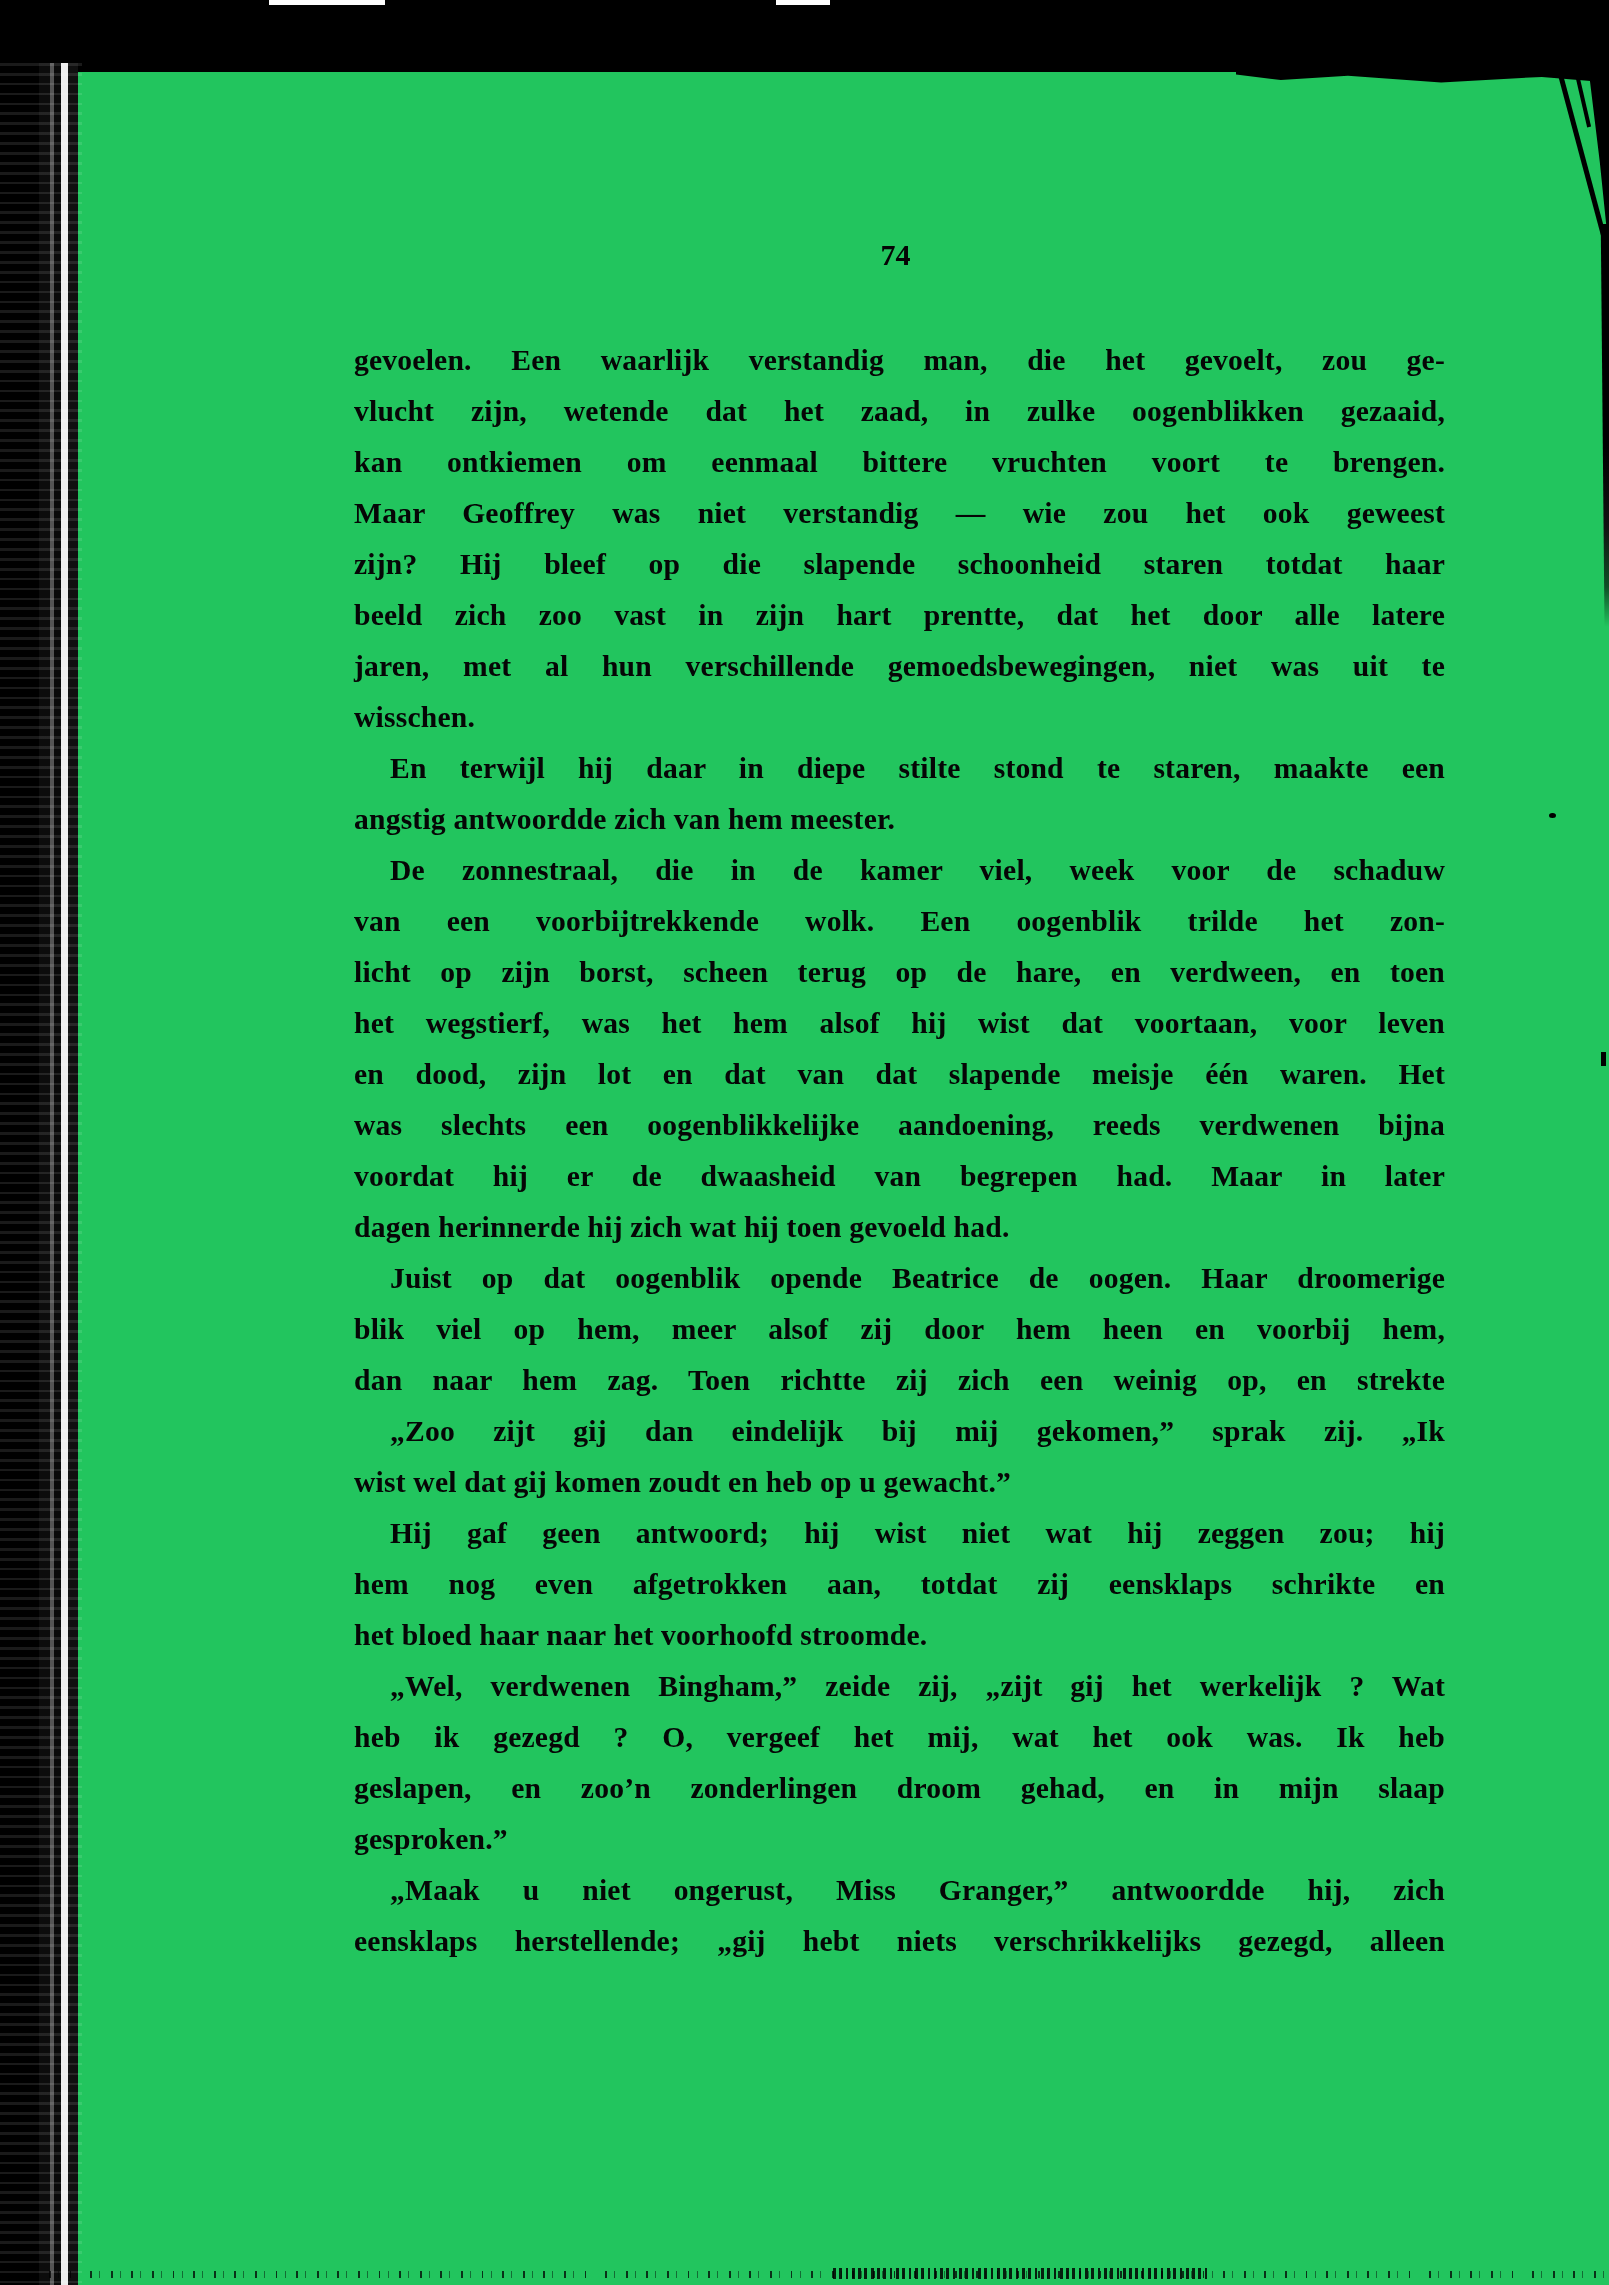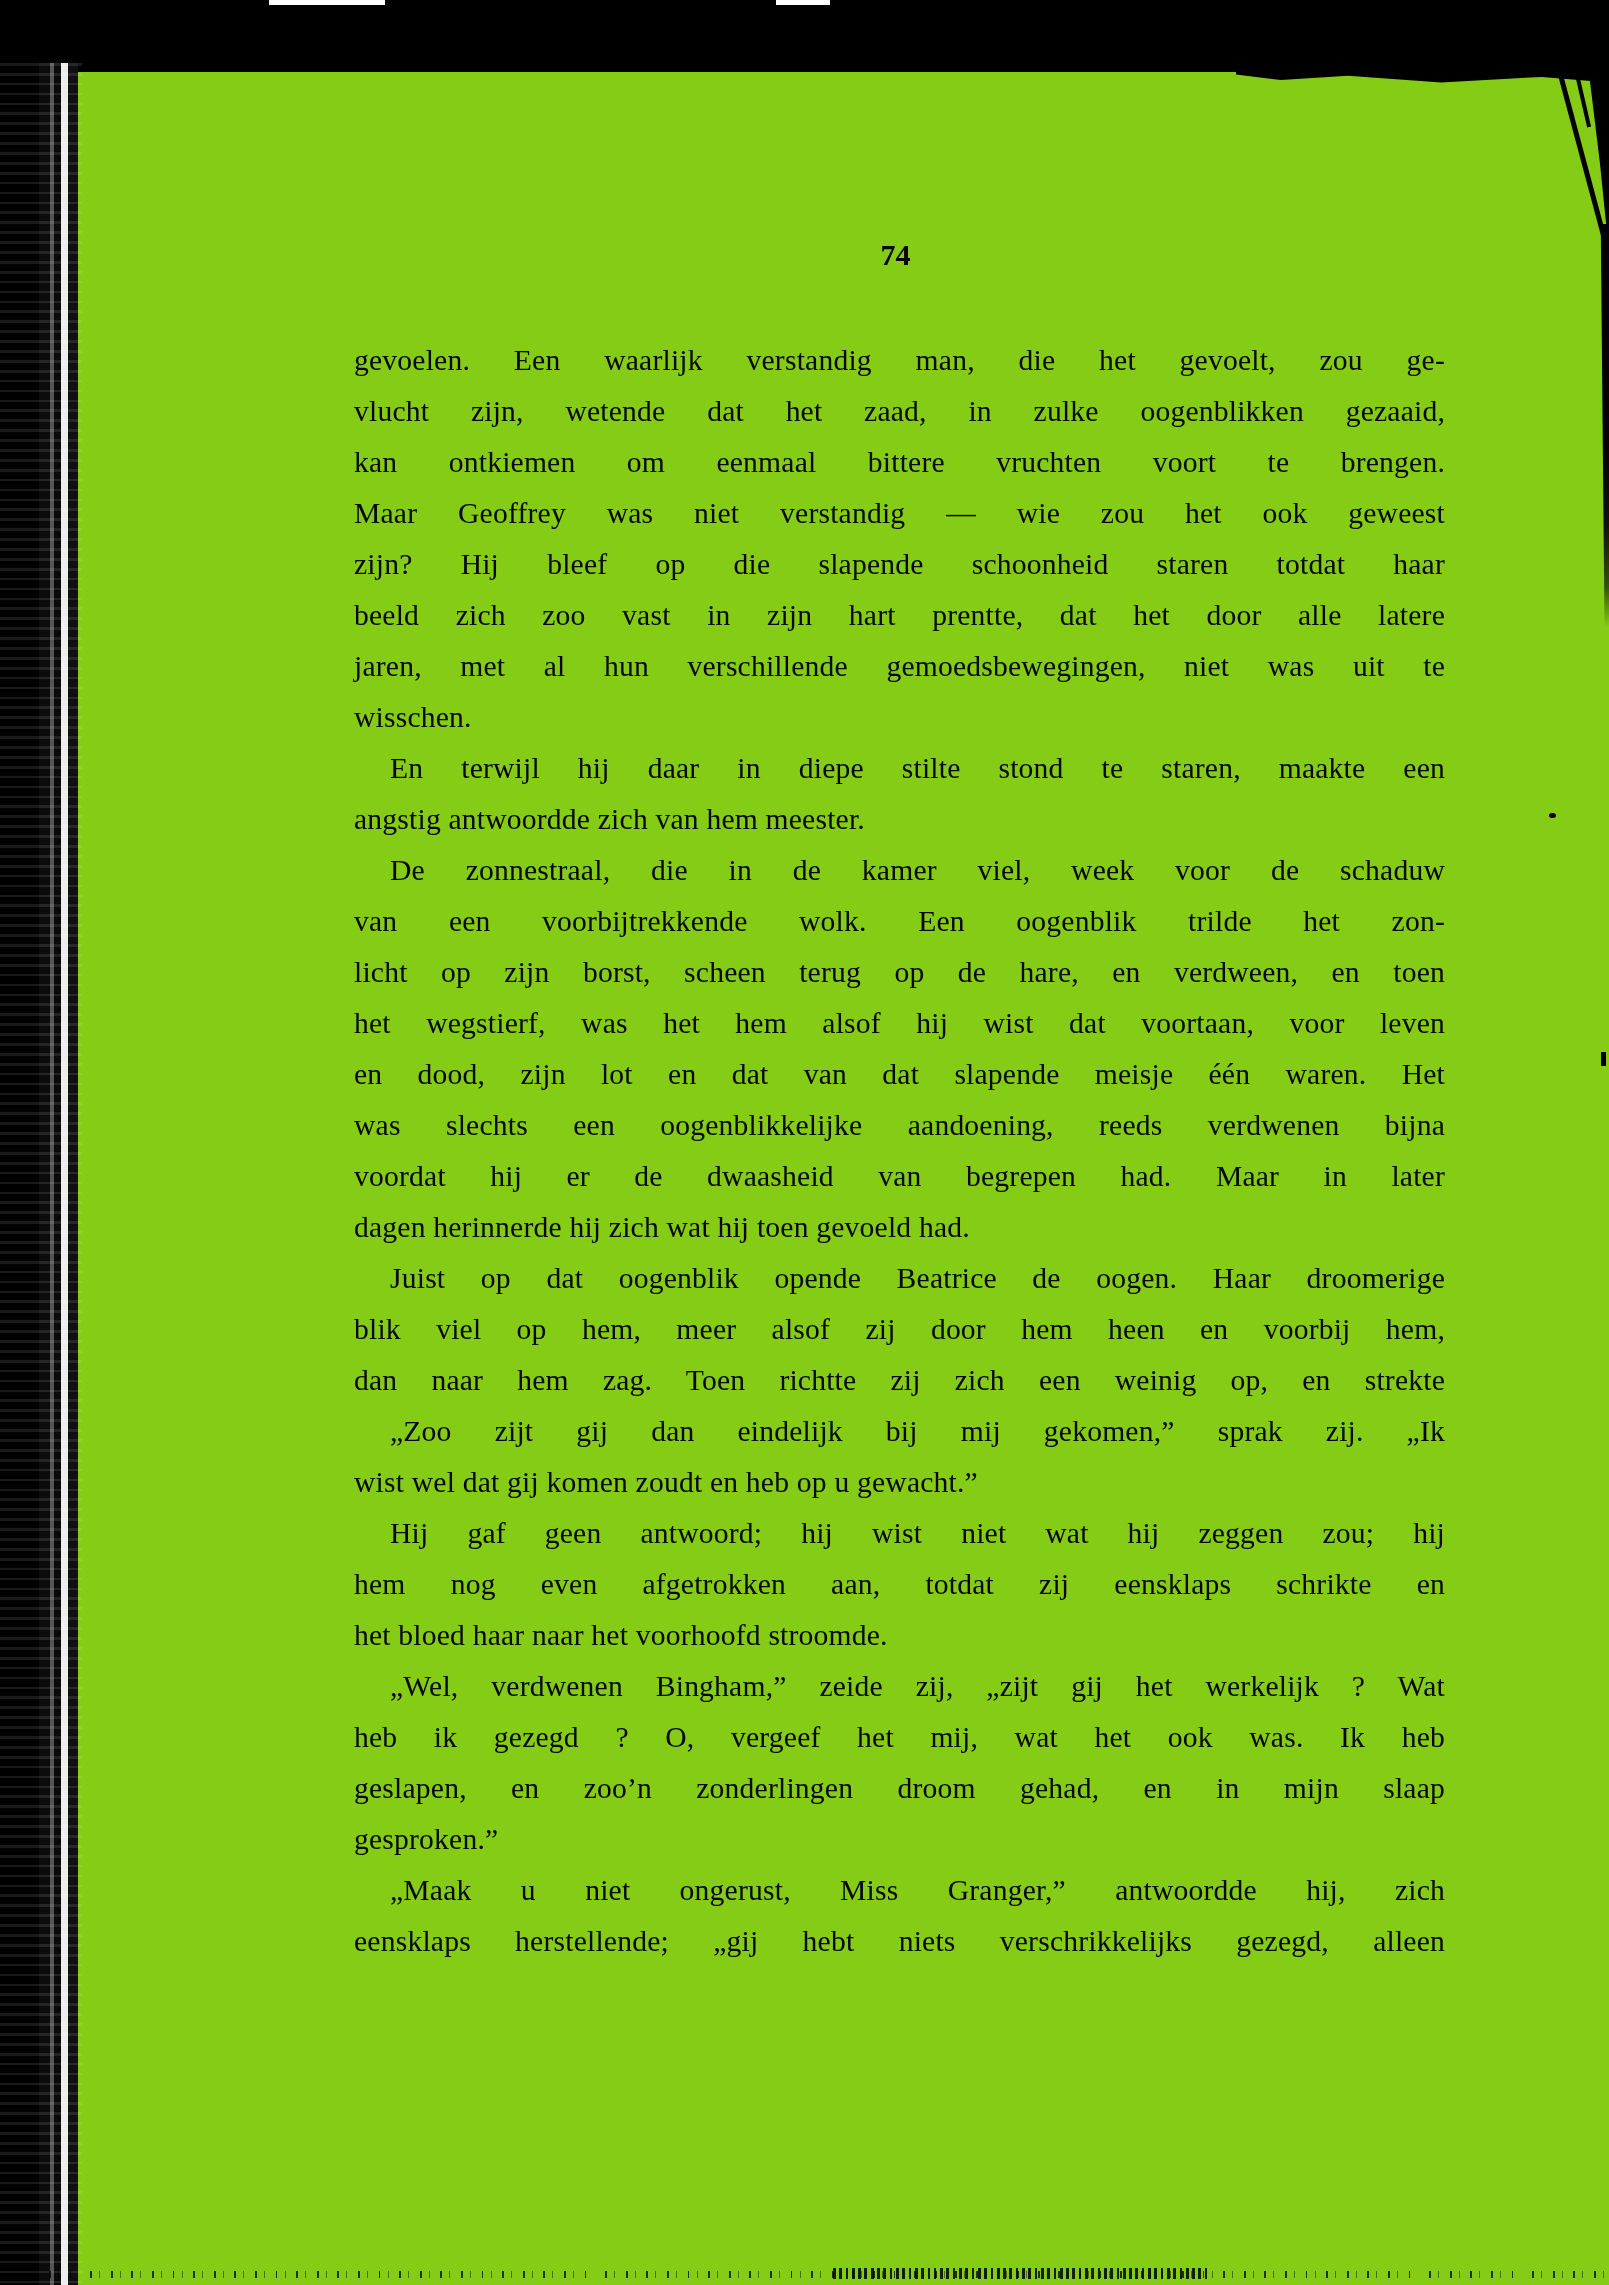--- a/index.html
+++ b/index.html
@@ -1,18 +1,18 @@
 <!DOCTYPE html>
 <html style="font-size:14.3px"><head>
 <meta charset="utf-8">
 <style>
   html,body { margin:0; padding:0; background:#ffffff; }
   .scan {
     position:relative; width:1609px; height:2286px;
-    background:#84cc16; overflow:hidden;
+    background:#22c55e; overflow:hidden;
     font-family:"Liberation Serif","DejaVu Serif",serif;
   }
   
   .top-bar { position:absolute; left:0; top:0; width:1609px; height:72px; background:#000; }
   .top-bar-ext {
     position:absolute; left:1236px; top:70px; width:373px; height:12.5px; background:#000;
     clip-path:polygon(0 0,100% 0,100% 100%,82% 55%,55% 100%,30% 45%,12% 80%,0 35%);
   }
   .top-nick { position:absolute; top:0; height:4.5px; background:#fdfdfd; }
   .top-nick.n1 { left:269px; width:116px; }
@@ -54,21 +54,21 @@
     background:repeating-linear-gradient(90deg, #000 0 2.7px, transparent 2.7px 6.3px);
   }
   
   .page-number {
     position:absolute; left:806px; top:238px; width:179px; text-align:center;
     font-size:30px; font-weight:700; color:#050505;
   }
   
   .text-block {
     position:absolute; left:354px; top:335px; width:1091px;
-    color:#060606; font-size:29.6px; font-weight:400; letter-spacing:0.2px;
+    color:#060606; font-size:29.6px; font-weight:700; letter-spacing:0.2px;
   }
   .line { height:51px; line-height:51px; text-align:justify; text-align-last:justify; }
   .line.ind { padding-left:36px; }
   .line.end { text-align-last:left; }
 </style>
 </head>
 <body>
 
 <div class="scan">
 

